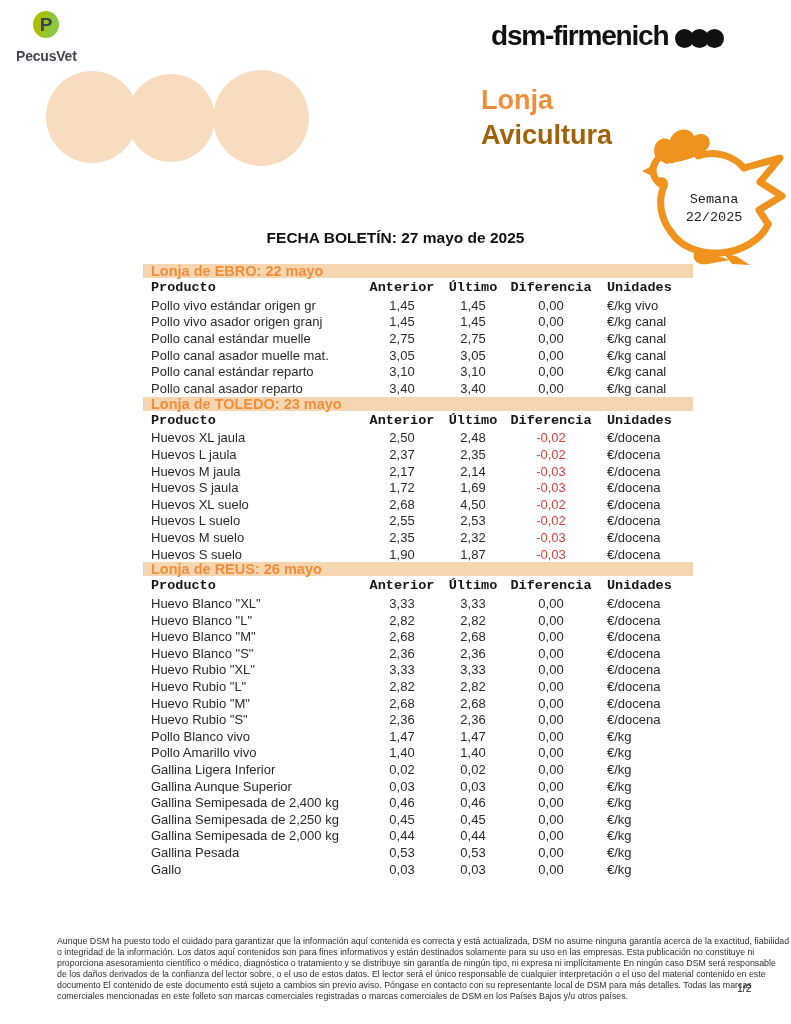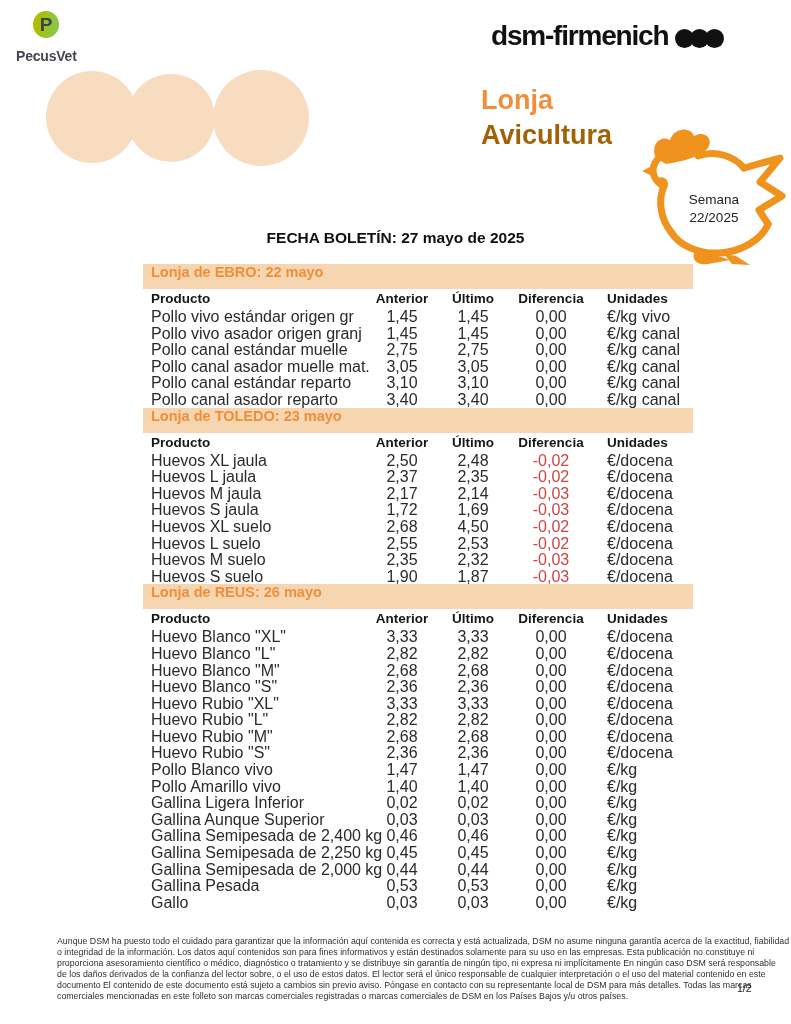--- a/index.html
+++ b/index.html
@@ -36,39 +36,39 @@
   
   .doc-title { position:absolute; left:481px; top:79px; }
   .doc-title .t1 { font-size:27px; line-height:42px; font-weight:bold; color:#ef8f3c; }
   .doc-title .t2 { font-size:27px; line-height:28px; font-weight:bold; color:#a16207; }
 
   
   .chicken { position:absolute; left:638px; top:126px; width:152px; height:146px; }
   .chicken svg { position:absolute; left:0; top:0; }
   .week {
     position:absolute; left:0; top:65px; width:100%; text-align:center;
-    font-size:13.5px; line-height:17.5px; color:#222;
+    font-size:13.5px; line-height:17.5px; color:#222;font-family:Liberation Mono, monospace;
   }
 
   
   .fecha {
     position:absolute; left:0; top:229px; width:791px; text-align:center;
     font-size:15.5px; font-weight:bold; color:#101010;
   }
 
   
   .tables { position:absolute; left:143px; top:264px; width:550px; }
   .banner {
-    height:25px; background:#f6d5b1; display:flex; 
+    height:14px; background:#f6d5b1; display:flex; align-items:center;
     padding-left:8px; box-sizing:border-box;
   }
   .banner-title { color:#ef8f3c; font-weight:bold; font-size:14.5px; }
   .thead, .row { display:grid; grid-template-columns:224px 70px 72px 84px 100px; align-items:center; }
-  .thead { height:19px; font-weight:bold; font-size:13.5px; color:#161616; }
-  .row { height:16.6px; font-size:16px; color:#2a2a2a; }
+  .thead { height:19px; font-weight:bold; font-size:13.5px; color:#161616;font-family:Liberation Mono, monospace; }
+  .row { height:16.6px; font-size:13px; color:#2a2a2a; }
   .row.gap { }
   .c-prod { text-align:left; padding-left:8px; white-space:nowrap; }
   .c-num  { text-align:center; }
   .c-unit { text-align:left; padding-left:14px; white-space:nowrap; }
   .neg { color:#ce4540; }
 
   
   .disclaimer {
     position:absolute; left:57px; top:936px; width:700px;
     font-size:8.8px; line-height:10.9px; color:#2e2e2e;

